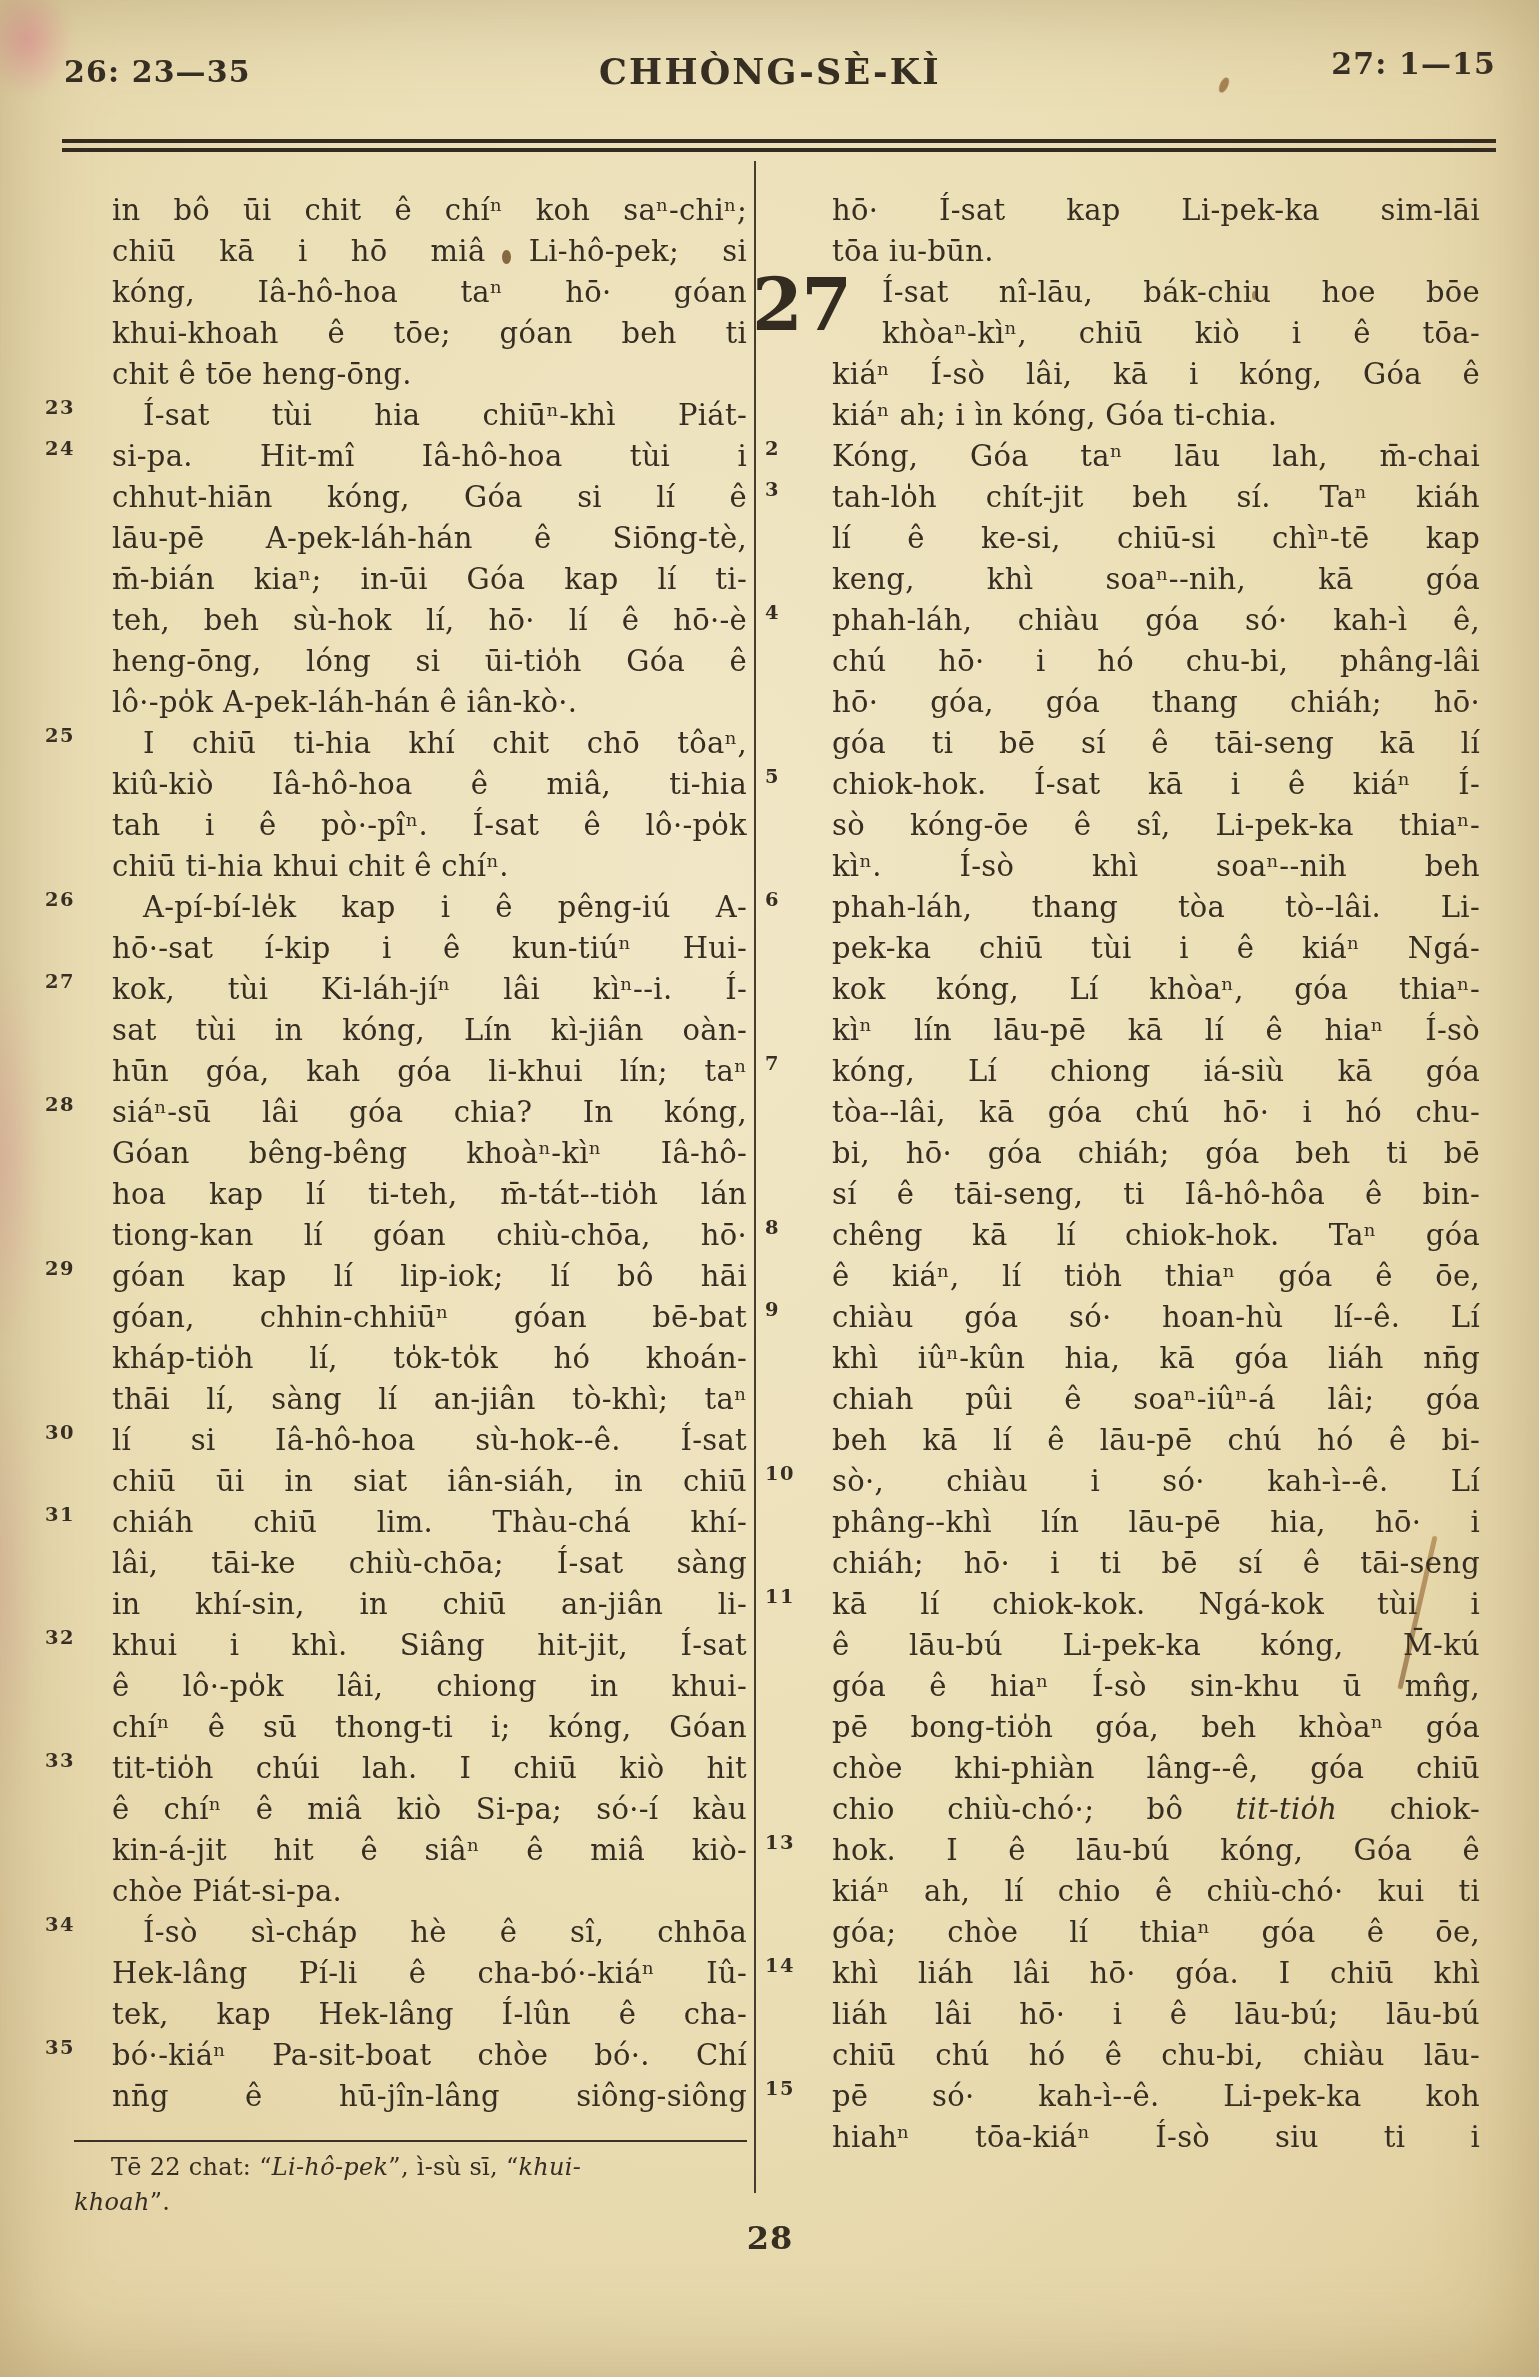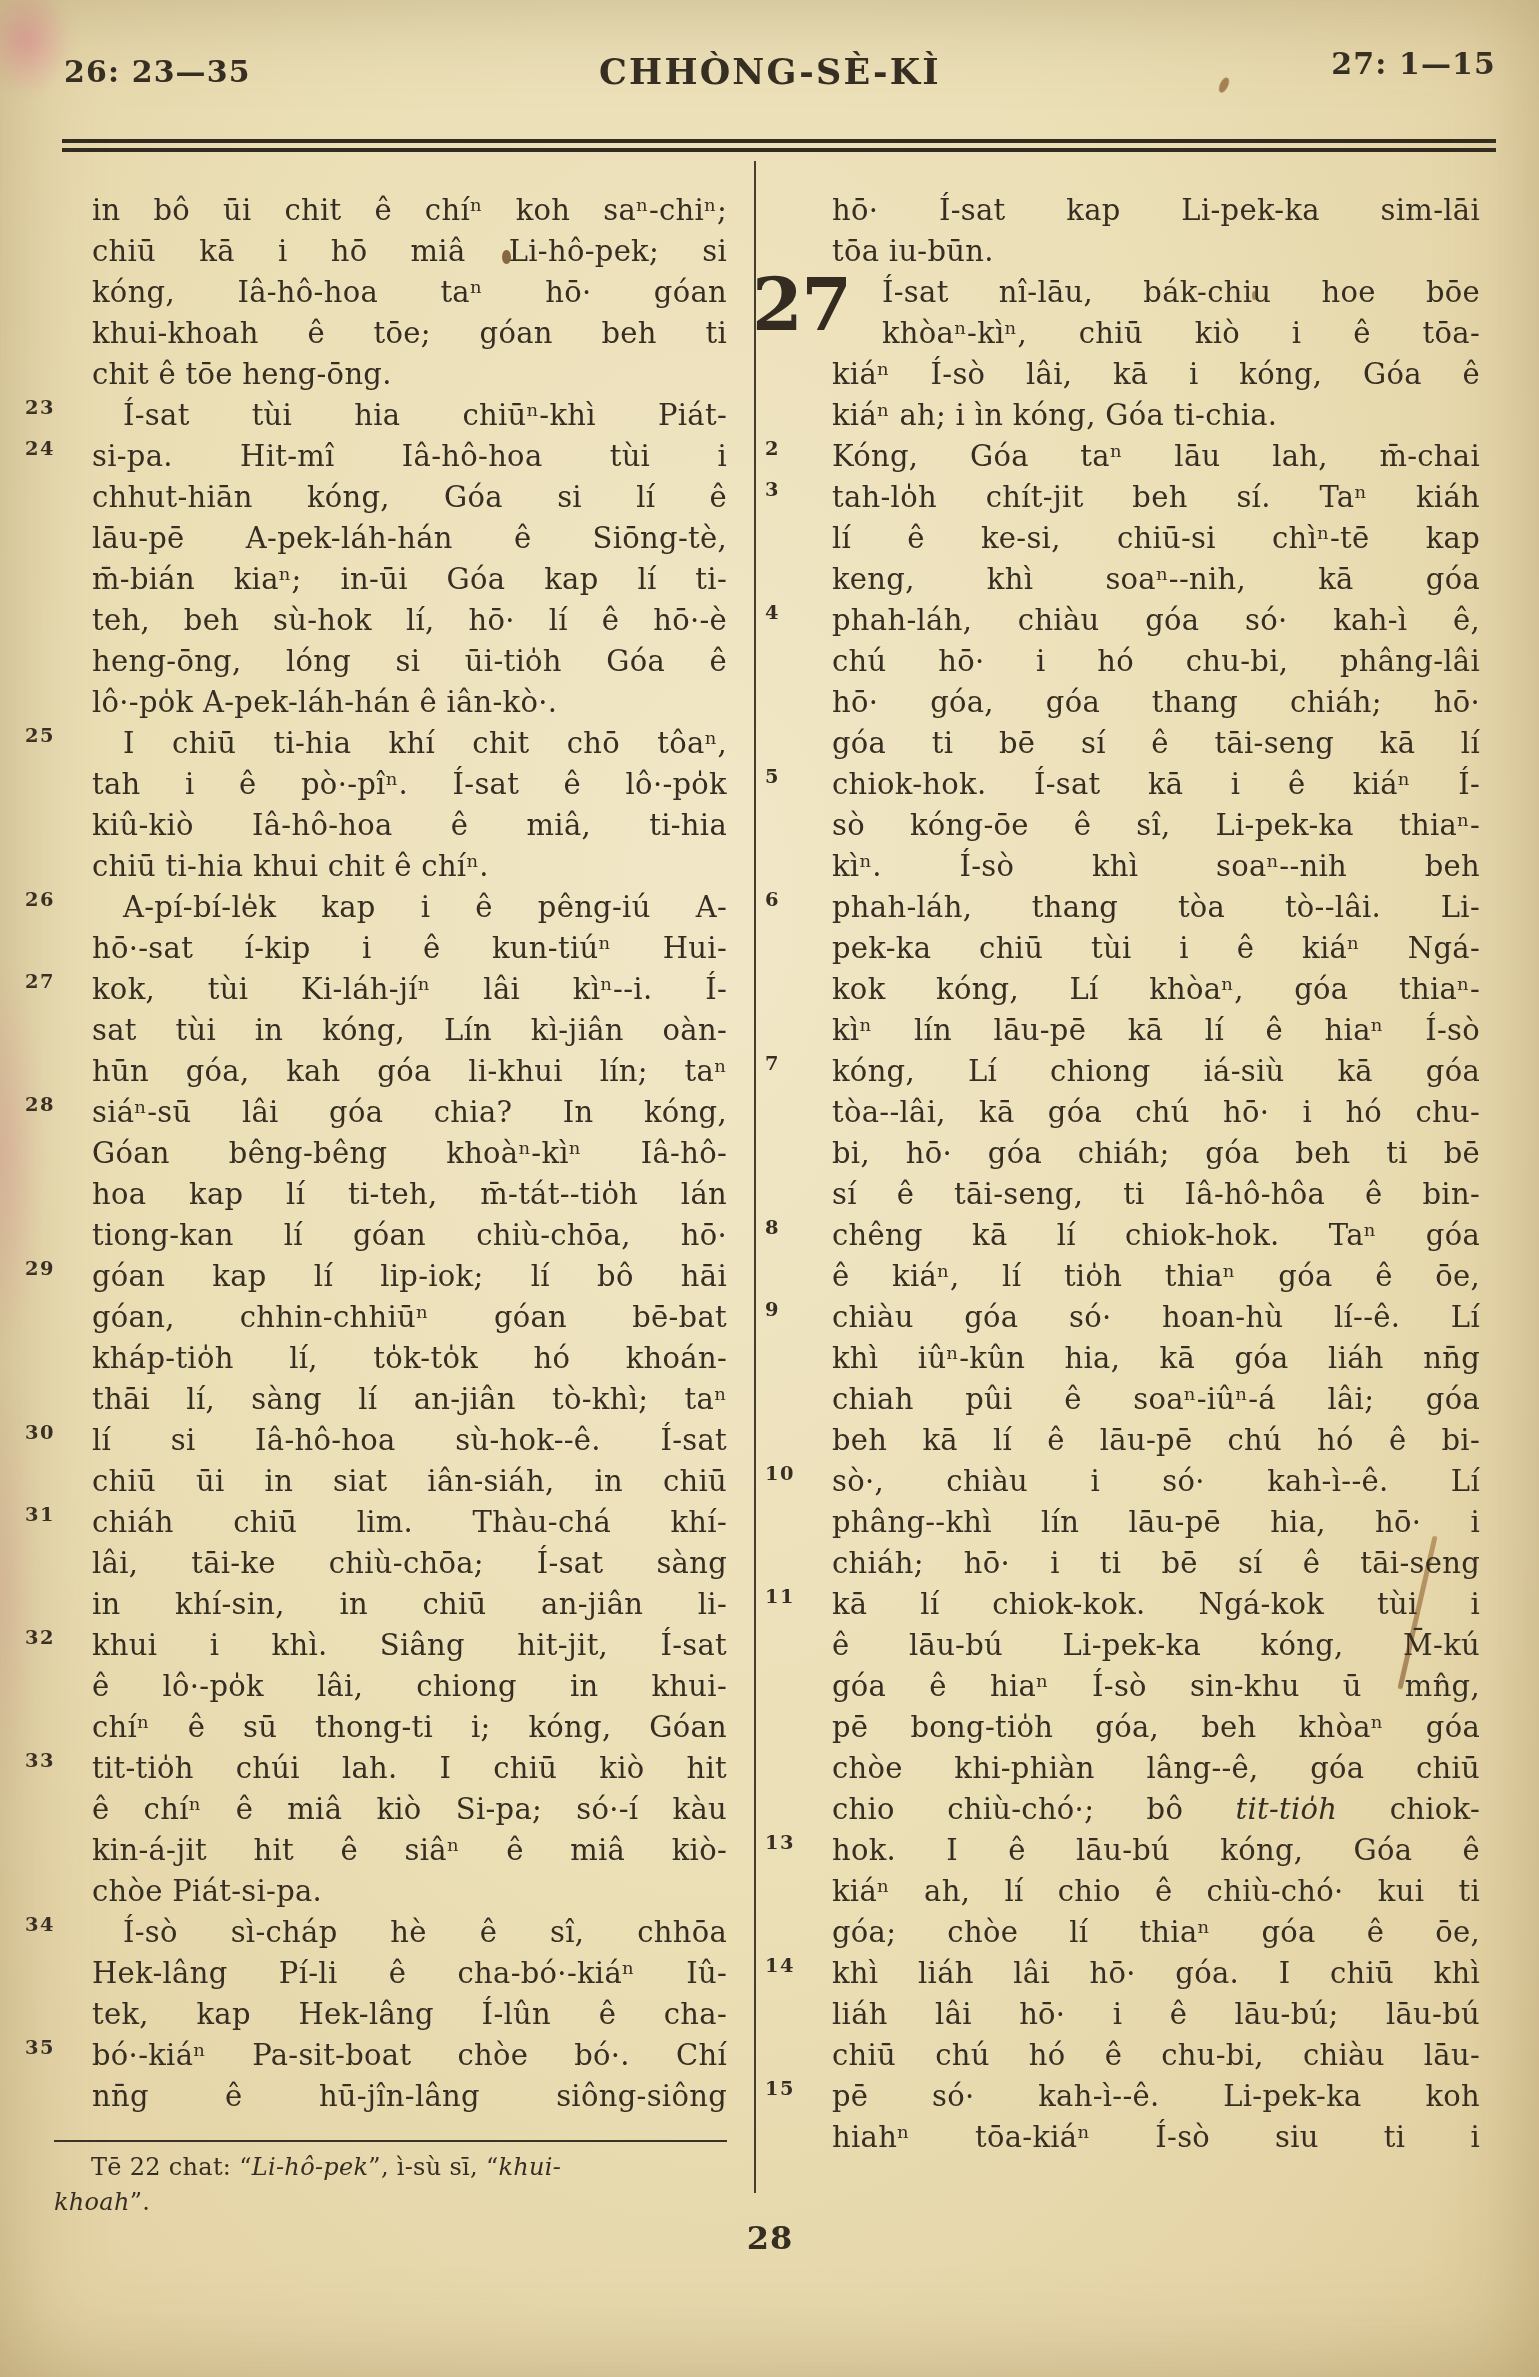--- a/index.html
+++ b/index.html
@@ -16,21 +16,21 @@
   .hdr-left{position:absolute;left:64px;top:54px;font-size:30px;font-weight:700;letter-spacing:1.1px;}
   .hdr-title{position:absolute;left:0;top:51px;width:100%;text-align:center;font-size:35px;font-weight:700;letter-spacing:2.2px;}
   .hdr-right{position:absolute;right:44px;top:46px;font-size:30px;font-weight:700;letter-spacing:1.1px;}
   .double-rule{
     position:absolute;left:62px;top:139px;width:1434px;height:5.4px;
     border-top:4.9px solid #332b20;border-bottom:4.3px solid #332b20;
   }
   .column-divider{position:absolute;left:754px;top:161px;width:1.6px;height:2032px;background:#463d2f;}
   
   .col{position:absolute;top:190px;font-size:29px;letter-spacing:0.3px;}
-  #left-col{left:92px;width:635px;}
+  #left-col{left:112px;width:635px;}
   #right-col{left:832px;width:648px;}
   .line{
     position:relative;height:41px;line-height:40px;white-space:nowrap;
     text-align:justify;text-align-last:justify;
   }
   .line.endp{text-align-last:left;}
   .line.indent{text-indent:31px;}
   .line.chind{padding-left:50px;}
   .vnum{
     position:absolute;left:-67px;top:2.7px;width:54px;
@@ -94,22 +94,22 @@
         <div class="line endp"><span>chit ê tōe heng-ōng.</span></div>
         <div class="line indent"><span class="vnum">23</span><span>Í-sat tùi hia chiūⁿ-khì Piát-</span></div>
         <div class="line"><span class="vnum">24</span><span>si-pa. Hit-mî Iâ-hô-hoa tùi i</span></div>
         <div class="line"><span>chhut-hiān kóng, Góa si lí ê</span></div>
         <div class="line"><span>lāu-pē A-pek-láh-hán ê Siōng-tè,</span></div>
         <div class="line"><span>m̄-bián kiaⁿ; in-ūi Góa kap lí ti-</span></div>
         <div class="line"><span>teh, beh sù-hok lí, hō· lí ê hō·-è</span></div>
         <div class="line"><span>heng-ōng, lóng si ūi-tio̍h Góa ê</span></div>
         <div class="line endp"><span>lô·-po̍k A-pek-láh-hán ê iân-kò·.</span></div>
         <div class="line indent"><span class="vnum">25</span><span>I chiū ti-hia khí chit chō tôaⁿ,</span></div>
+        <div class="line"><span>kiû-kiò Iâ-hô-hoa ê miâ, ti-hia</span></div>
         <div class="line"><span>tah i ê pò·-pîⁿ. Í-sat ê lô·-po̍k</span></div>
-        <div class="line"><span>kiû-kiò Iâ-hô-hoa ê miâ, ti-hia</span></div>
         <div class="line endp"><span>chiū ti-hia khui chit ê chíⁿ.</span></div>
         <div class="line indent"><span class="vnum">26</span><span>A-pí-bí-le̍k kap i ê pêng-iú A-</span></div>
         <div class="line"><span>hō·-sat í-kip i ê kun-tiúⁿ Hui-</span></div>
         <div class="line"><span class="vnum">27</span><span>kok, tùi Ki-láh-jíⁿ lâi kìⁿ--i. Í-</span></div>
         <div class="line"><span>sat tùi in kóng, Lín kì-jiân oàn-</span></div>
         <div class="line"><span>hūn góa, kah góa li-khui lín; taⁿ</span></div>
         <div class="line"><span class="vnum">28</span><span>siáⁿ-sū lâi góa chia? In kóng,</span></div>
         <div class="line"><span>Góan bêng-bêng khoàⁿ-kìⁿ Iâ-hô-</span></div>
         <div class="line"><span>hoa kap lí ti-teh, m̄-tát--tio̍h lán</span></div>
         <div class="line"><span>tiong-kan lí góan chiù-chōa, hō·</span></div>

